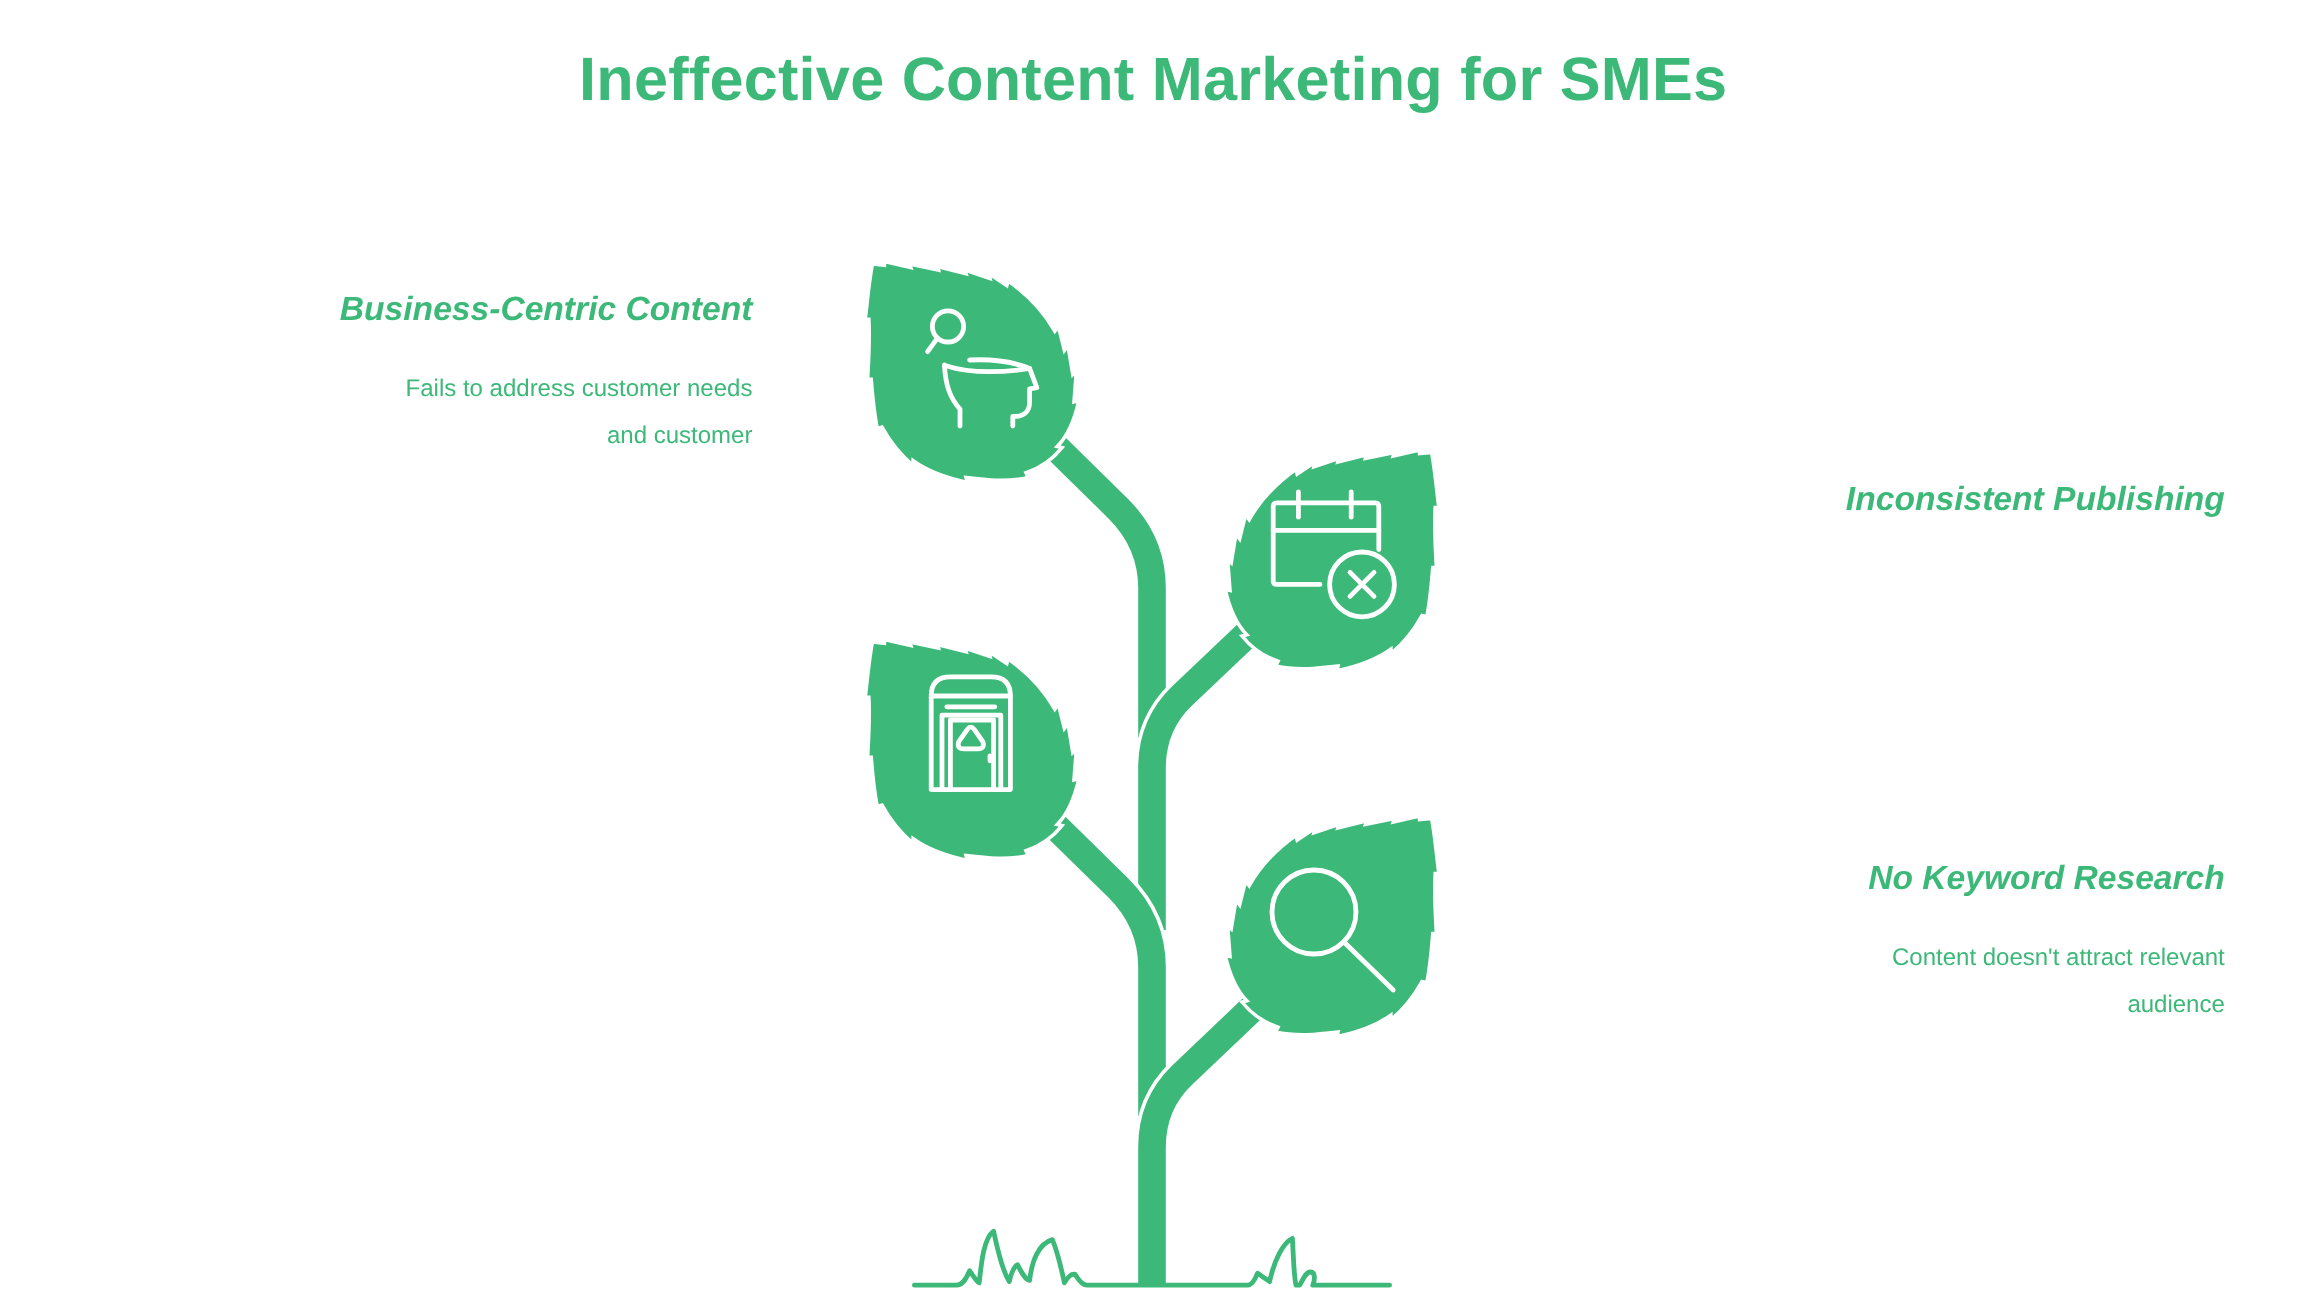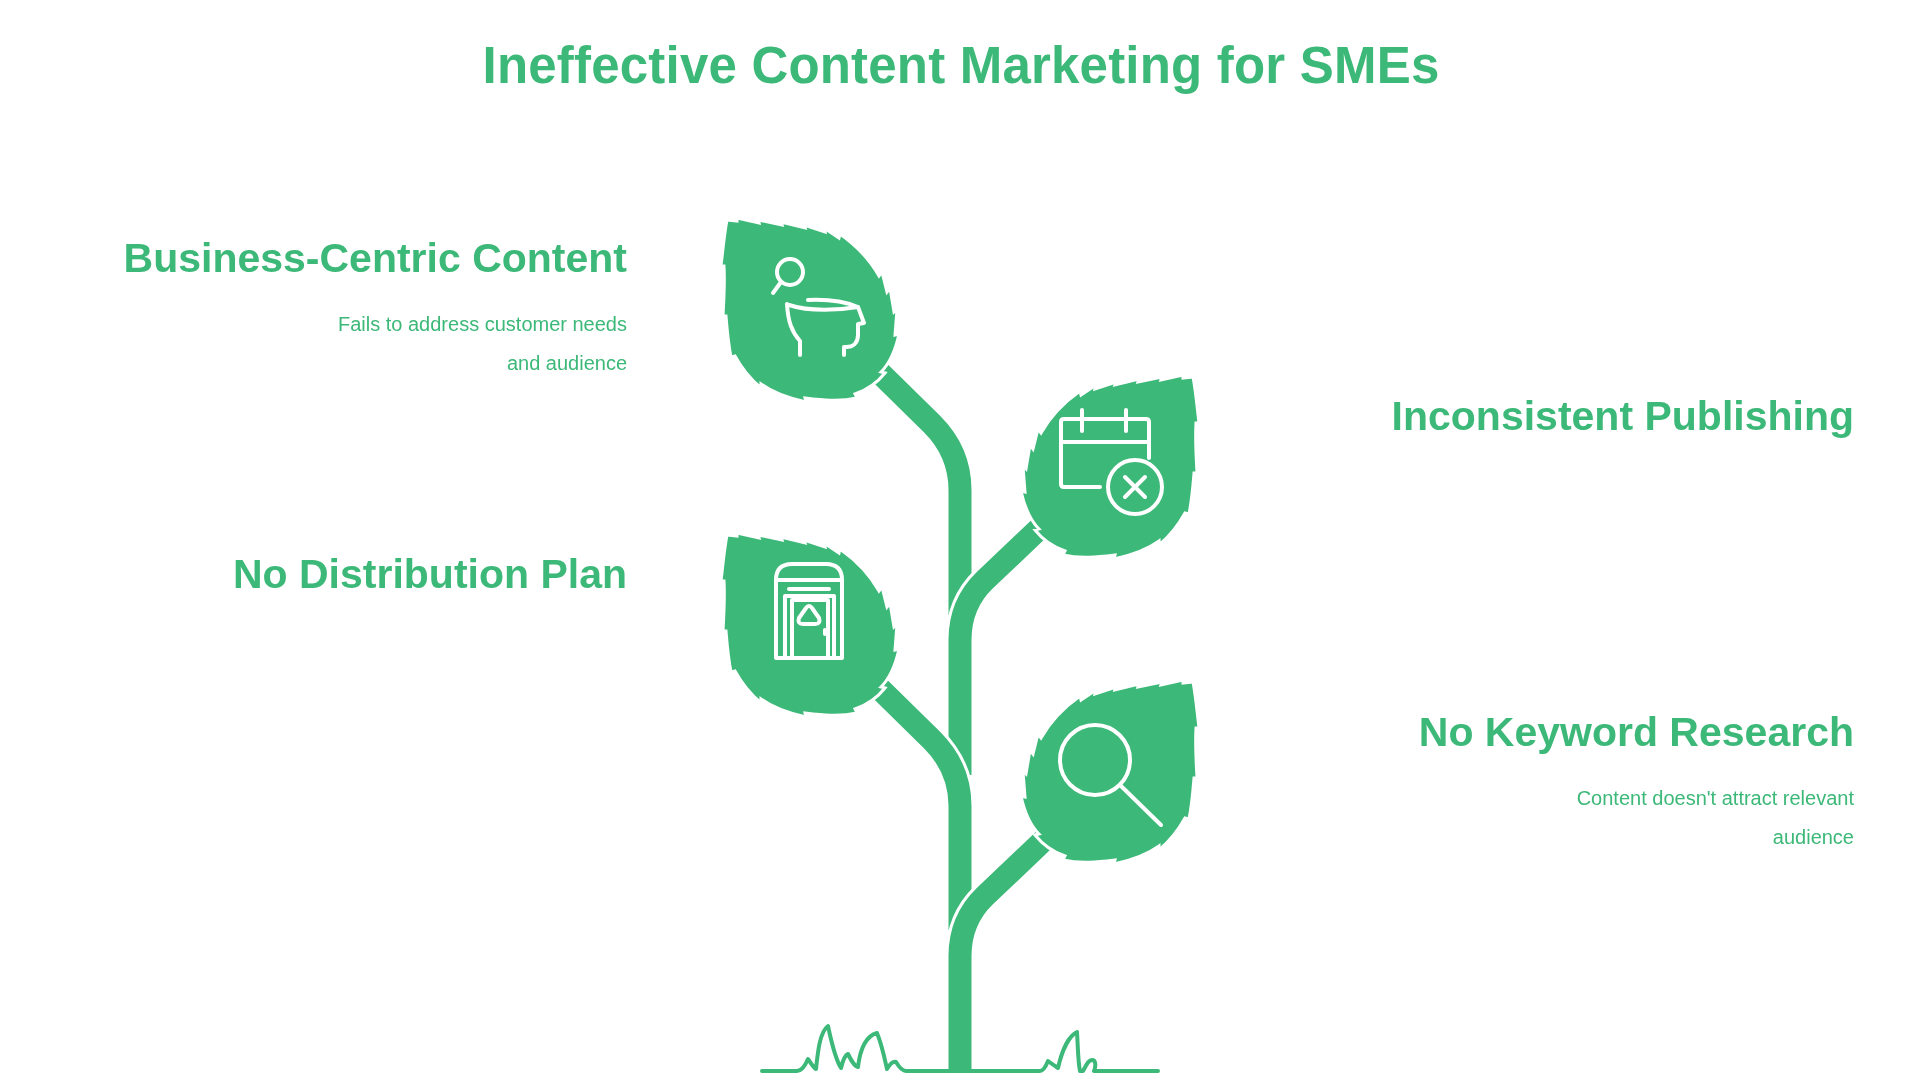--- a/index.html
+++ b/index.html
@@ -7,43 +7,42 @@
     width: 1920px; height: 1080px; background: #ffffff; position: relative; overflow: hidden;
     font-family: "Liberation Sans", "DejaVu Sans", sans-serif; color: #3cb878;
   }
   .title {
     position: absolute; left: 0; top: 36px; width: 1922px; text-align: center;
     font-weight: bold; font-size: 51px; letter-spacing: 0.2px; line-height: 60px;
   }
   .item { position: absolute; width: 560px; }
   .item.left { text-align: right; }
   .item.right { text-align: right; }
-  .item .heading { font-weight: bold; font-size: 41px; line-height: 48px; white-space: nowrap; }
+  .item .heading { font-weight: bold; font-size: 28px; line-height: 48px; white-space: nowrap; font-style: italic; }
   .item .desc { font-size: 20px; line-height: 39px; margin-top: 23px; }
   #diagram { position: absolute; left: 0; top: 0; }
 </style>
 </head>
 <body>
 
 <div class="title">Ineffective Content Marketing for SMEs</div>
 
 <div class="item left" style="left:67px; top:234px;">
   <div class="heading">Business-Centric Content</div>
   <div class="desc">
     <div>Fails to address customer needs</div>
-    <div>and audience</div>
+    <div>and customer</div>
   </div>
 </div>
 
 <div class="item right" style="left:1294px; top:392px;">
   <div class="heading">Inconsistent Publishing</div>
 </div>
 
 <div class="item left" style="left:67px; top:550px;">
-  <div class="heading">No Distribution Plan</div>
 </div>
 
 <div class="item right" style="left:1294px; top:708px;">
   <div class="heading">No Keyword Research</div>
   <div class="desc">
     <div>Content doesn't attract relevant</div>
     <div>audience</div>
   </div>
 </div>
 

